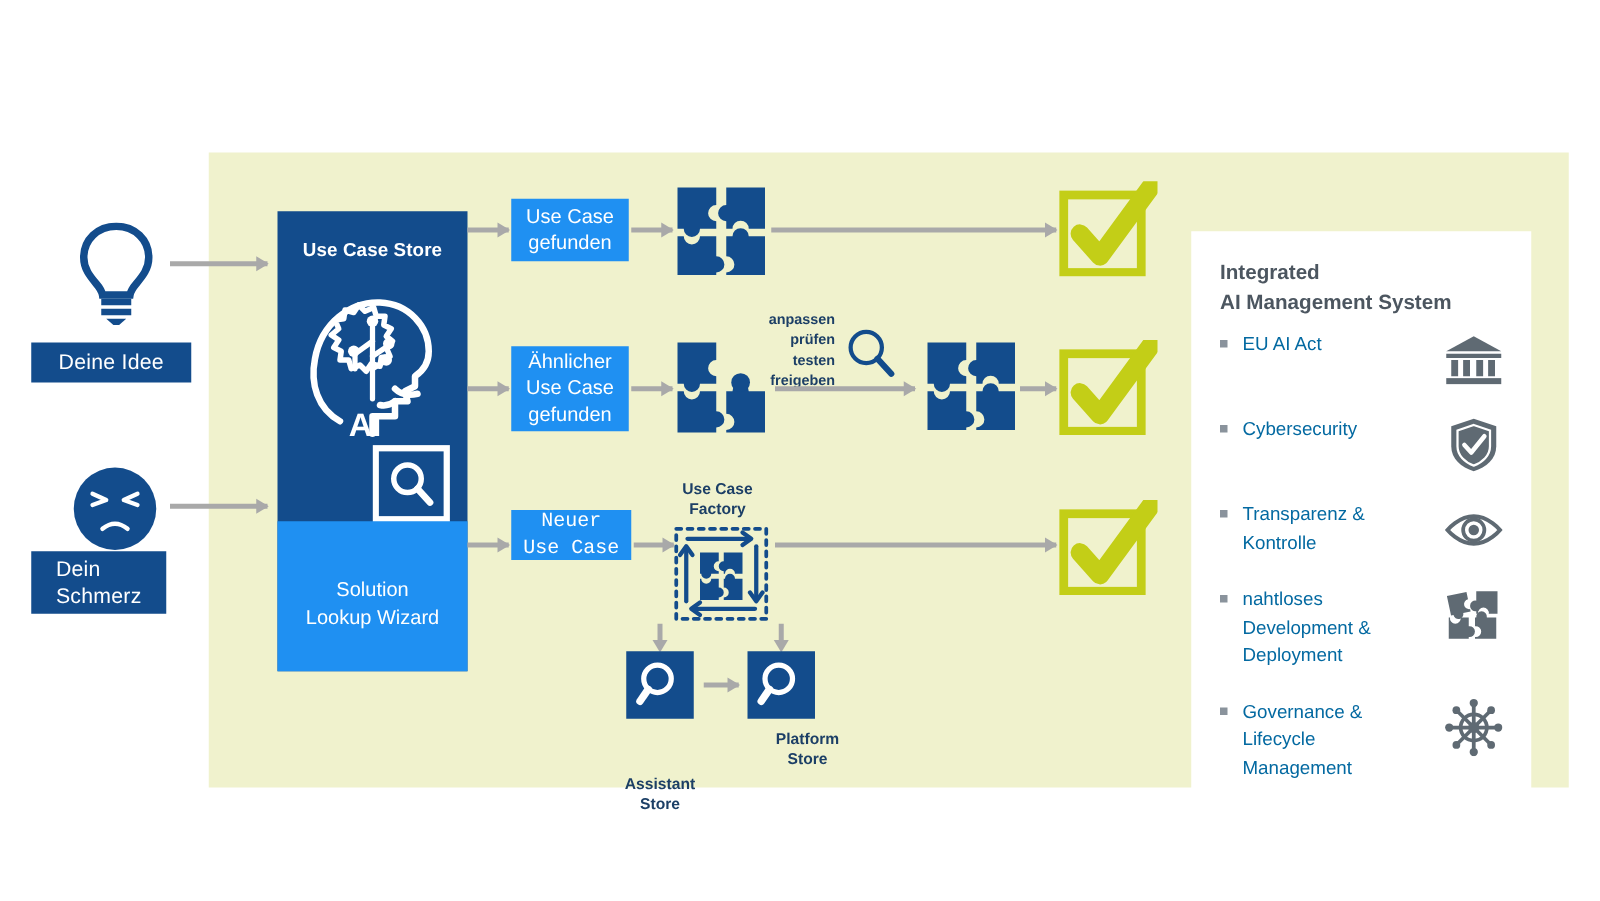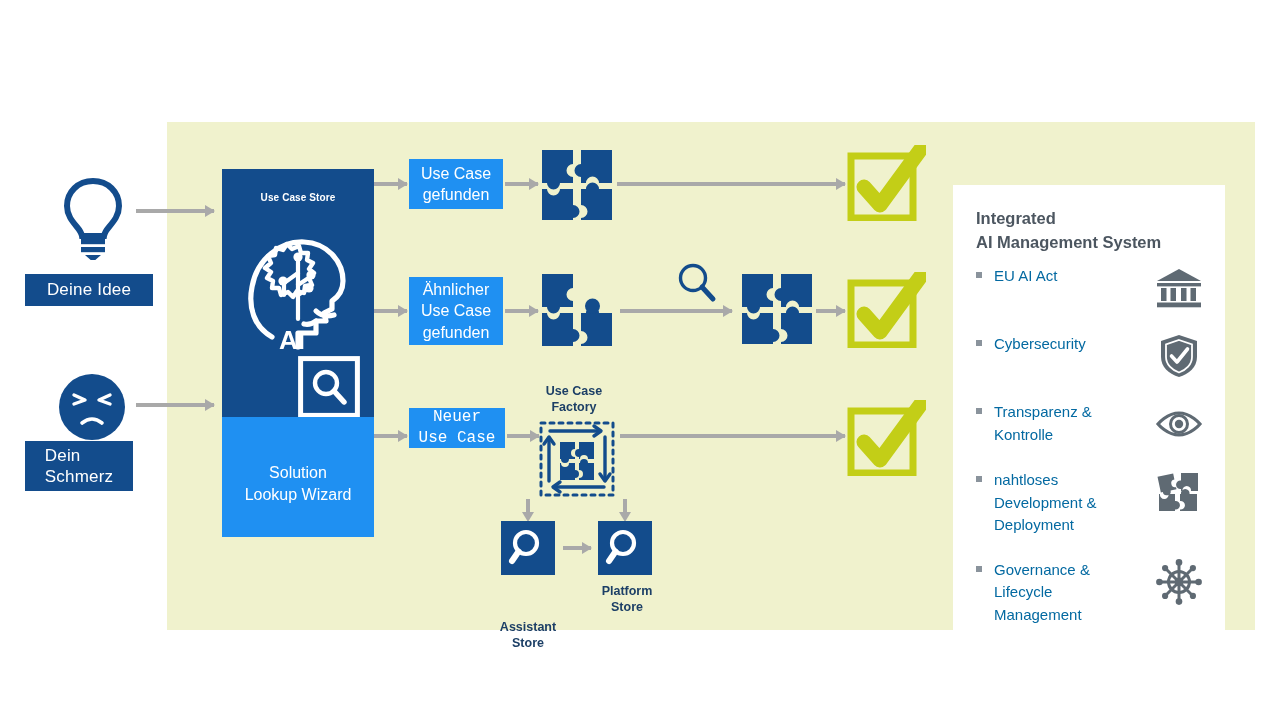--- a/index.html
+++ b/index.html
@@ -28,21 +28,21 @@
   .arrow-h{position:absolute;height:4px;background:#a9a9a9;}
   .arrow-h::after{content:"";position:absolute;right:-1px;top:-4px;
         border-left:10px solid #a9a9a9;border-top:6px solid transparent;border-bottom:6px solid transparent;}
   .arrow-v{position:absolute;width:4px;background:#a9a9a9;}
   .arrow-v::after{content:"";position:absolute;left:-4px;bottom:-9px;
         border-top:10px solid #a9a9a9;border-left:6px solid transparent;border-right:6px solid transparent;}
 
   
   #ucs-box{position:absolute;left:222px;top:169px;width:152px;height:368px;background:#134c8c;}
   #ucs-title{position:absolute;left:0;top:23px;width:152px;text-align:center;
-        color:#ffffff;font-weight:bold;font-size:10px;letter-spacing:.1px;}
+        color:#ffffff;font-weight:bold;font-size:15px;letter-spacing:.1px;}
   #ucs-brain{position:absolute;left:20px;top:60px;width:112px;height:130px;}
   #ucs-searchbox{position:absolute;left:76px;top:187px;width:62px;height:62px;}
   #slw-box{position:absolute;left:222px;top:417px;width:152px;height:120px;background:#1f90f2;}
   #slw-text{position:absolute;left:0;top:45px;width:152px;text-align:center;color:#ffffff;
         font-size:16px;line-height:1.35;}
 
   
   .mid-label{position:absolute;background:#1f90f2;color:#ffffff;text-align:center;
         display:flex;align-items:center;justify-content:center;
         font-size:16px;line-height:1.32;}
@@ -65,21 +65,21 @@
         color:#1c3f66;font-size:12.5px;font-weight:bold;line-height:1.28;}
   #ucf-icon{left:538px;top:420px;width:78px;height:78px;}
 
   
   .store-tile{position:absolute;width:54px;height:54px;background:#134c8c;}
   #store-assistant-tile{left:501px;top:521px;}
   #store-platform-tile{left:598px;top:521px;}
   .store-cap{position:absolute;width:110px;text-align:center;color:#1c3f66;
         font-size:12.5px;font-weight:bold;line-height:1.3;}
   #store-assistant-cap{left:473px;top:583px;margin-top:36px;}
-  #store-platform-cap{left:572px;top:583px;}
+  #store-platform-cap{left:591px;top:583px;}
 
   
   .check{position:absolute;width:80px;height:76px;}
   #check-1{left:846px;top:145px;}
   #check-2{left:846px;top:272px;}
   #check-3{left:846px;top:400px;}
 
   
   #ams-card{position:absolute;left:953px;top:153px;width:272px;height:447px;background:#ffffff;margin-top:32px;}
   #ams-title{position:absolute;left:23px;top:22px;width:224px;color:#4c5660;
@@ -210,20 +210,26 @@
 
   <svg class="abs" id="puz-partial" viewBox="0 0 76 78">
     <g fill="#134c8c">
       <path d="M2 2 H33 V16 a6.5 6.5 0 1 0 0 13 V35 H20 a6.5 6.5 0 1 1 -13 0 H2 Z"></path>
       <path d="M2 41 H7 a6.5 6.5 0 1 0 13 0 H33 V57 a6.5 6.5 0 1 1 0 13 V74 H2 Z"></path>
       <path d="M41 41 H46 a6.5 6.5 0 1 1 13 0 H72 V74 H41 V72 a6.5 6.5 0 1 0 0 -13 Z"></path>
       <circle cx="52.5" cy="34" r="7.5"></circle>
     </g>
   </svg>
 
+  <div id="review-text">
+    <span>anpassen</span><br>
+    <span>prüfen</span><br>
+    <span>testen</span><br>
+    <span>freigeben</span>
+  </div>
 
   <svg class="abs" id="review-magnifier" viewBox="0 0 42 42">
     <circle cx="17" cy="16" r="12.5" fill="none" stroke="#134c8c" stroke-width="3.4"></circle>
     <line x1="26" y1="25" x2="37" y2="37" stroke="#134c8c" stroke-width="5" stroke-linecap="round"></line>
   </svg>
 
   <div class="arrow-h" style="left:620px;top:309px;width:112px;"></div>
 
   <svg class="abs" id="puz-full-2" viewBox="0 0 74 74">
     <g fill="#134c8c">

